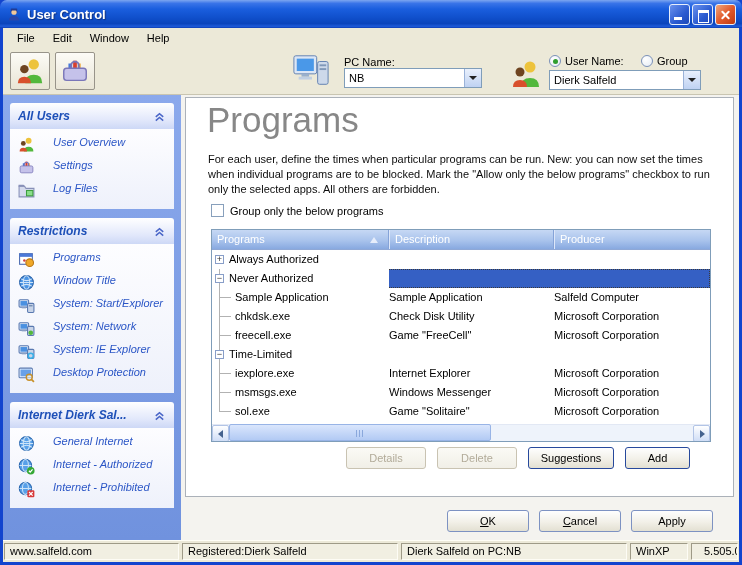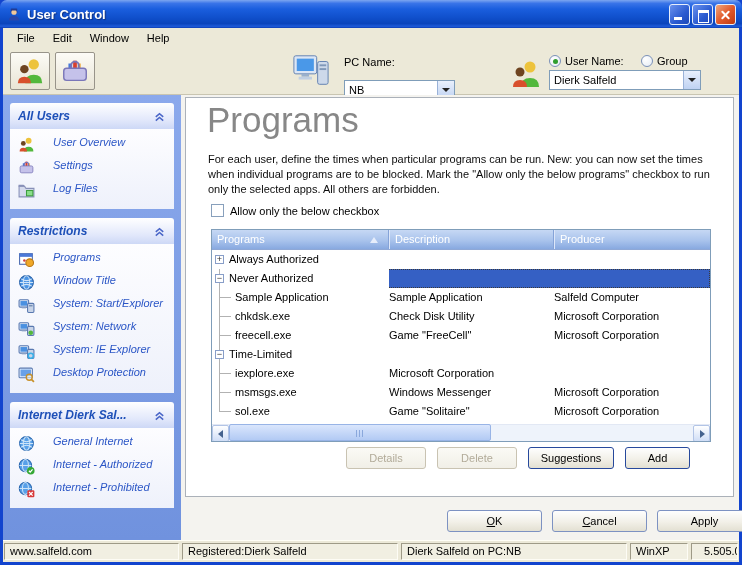--- a/index.html
+++ b/index.html
@@ -98,21 +98,21 @@
   
   .btn{height:22px;border-radius:3px;font-size:11px;color:#000;cursor:pointer;
     background:linear-gradient(180deg,#fefefe,#f2f0e8 55%,#e3e0d2);border:1px solid #7d92c2;}
   .action-buttons{position:absolute;left:160px;top:349px;display:flex;gap:11px;}
   .action-buttons .btn:nth-child(1),.action-buttons .btn:nth-child(2){width:80px;}
   .action-buttons .btn:nth-child(3){width:86px;}
   .action-buttons .btn:nth-child(4){width:65px;}
   .btn.strong{border:1px solid #27499c;}
   .btn.disabled{border:1px solid #c9c3b2;color:#b2ab99;background:linear-gradient(180deg,#fbfaf5,#f1efe7);cursor:default;}
   .footer-buttons{position:absolute;left:266px;top:415px;display:flex;gap:10px;}
-  .footer-buttons .btn{width:95px;}
+  .footer-buttons .btn{width:82px;}
 
   
   .statusbar{height:22px;flex:none;background:#ece9d8;display:flex;gap:3px;padding:2px 1px;border-top:1px solid #fffef6;}
   .seg{border:1px solid;border-color:#9e9a87 #fdfcf5 #fdfcf5 #9e9a87;background:#f1efe2;font-size:11px;line-height:15px;padding-left:5px;white-space:nowrap;overflow:hidden;}
   .seg0{width:175px;} .seg1{width:216px;} .seg2{width:226px;} .seg3{width:58px;} .seg4{flex:1;text-align:center;padding-left:12px;}
   .icon{display:inline-flex;}
 </style>
 </head>
 <body>
 
@@ -168,21 +168,21 @@
           <rect x="2" y="4" width="24" height="19" rx="2" fill="#dce6f5" stroke="#6080b0"></rect>
           <rect x="5" y="7" width="18" height="13" fill="#4a98e8"></rect>
           <rect x="10" y="23" width="8" height="3" fill="#9ab0cc"></rect>
           <rect x="7" y="26" width="14" height="3" fill="#c0cfe2"></rect>
           <rect x="27" y="10" width="11" height="24" rx="2" fill="#cdd9ea" stroke="#6080b0"></rect>
           <rect x="29" y="13" width="7" height="2" fill="#8098b8"></rect>
           <rect x="29" y="17" width="7" height="2" fill="#8098b8"></rect>
         </svg>
       </span>
     <span class="fld-label" style="left:341px;top:8px;">PC Name:</span>
-    <div class="combo" style="left:341px;top:32px;width:111px;">
+    <div class="combo" style="left:341px;top:20px;width:138px;">
       <span class="combo-text">NB</span>
       <span class="combo-btn"></span>
     </div>
 
     <span class="icon user-icon">
         <svg viewBox="0 0 32 32">
           <circle cx="20" cy="9" r="5.5" fill="#edc33c"></circle>
           <path d="M11 29q0-9 9-9t9 9z" fill="#52b83c"></path>
           <circle cx="10" cy="14" r="4.5" fill="#6e4420"></circle>
           <path d="M3 29q0-7 7-7t7 7z" fill="#d8502c"></path>
@@ -376,21 +376,21 @@
           </div>
         </div>
       </div>
 
     <div class="mainarea">
       <div class="main-panel">
         <div class="heading">Programs</div>
         <div class="desc">For each user, define the times when particular programs can be run. New: you can now set the times when individual programs are to be blocked. Mark the "Allow only the below programs" checkbox to run only the selected apps. All others are forbidden.</div>
         <label class="chkrow">
           <span class="chk"></span>
-          <span class="chklabel">Allow only the below checkbox</span>
+          <span class="chklabel">Group only the below programs</span>
         </label>
 
         <div class="tablebox">
           <div class="thead">
               <div class="th th0"><span class="">Programs</span><span class="sort-asc"></span></div>
               <div class="th th1"><span class="">Description</span></div>
               <div class="th th2"><span class="">Producer</span></div>
             </div>
           <div class="tbody">
               <div class="trow">
@@ -418,20 +418,21 @@
                 <div class="c2"><span class="">Game "FreeCell"</span></div>
                 <div class="c3"><span class="">Microsoft Corporation</span></div>
               </div>
               <div class="trow">
                 <div class="c1"><span class="vline" style="top: 0px; height: 5px;"></span><span class="vline" style="top: 14px; height: 5px;"></span><span class="pm">−</span><span class="glabel">Time-Limited</span></div>
                 <div class="c2"></div>
                 <div class="c3"></div>
               </div>
               <div class="trow">
                 <div class="c1"><span class="vline" style="top: 0px; height: 19px;"></span><span class="tick"></span><span class="clabel">iexplore.exe</span></div>
+                <div class="c2"><span class="">Internet Explorer</span></div>
                 <div class="c3"><span class="">Microsoft Corporation</span></div>
               </div>
               <div class="trow">
                 <div class="c1"><span class="vline" style="top: 0px; height: 19px;"></span><span class="tick"></span><span class="clabel">msmsgs.exe</span></div>
                 <div class="c2"><span class="">Windows Messenger</span></div>
                 <div class="c3"><span class="">Microsoft Corporation</span></div>
               </div>
               <div class="trow">
                 <div class="c1"><span class="vline" style="top: 0px; height: 10px;"></span><span class="tick"></span><span class="clabel">sol.exe</span></div>
                 <div class="c2"><span class="">Game "Solitaire"</span></div>

